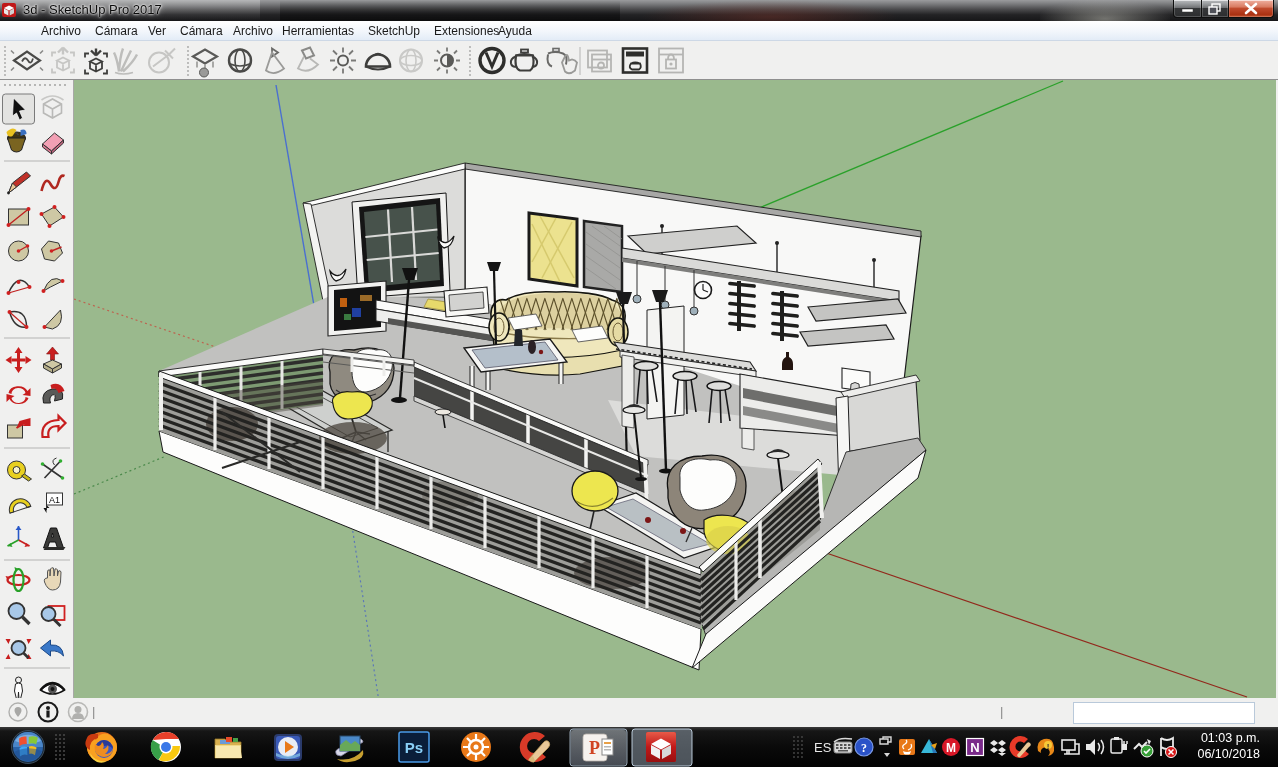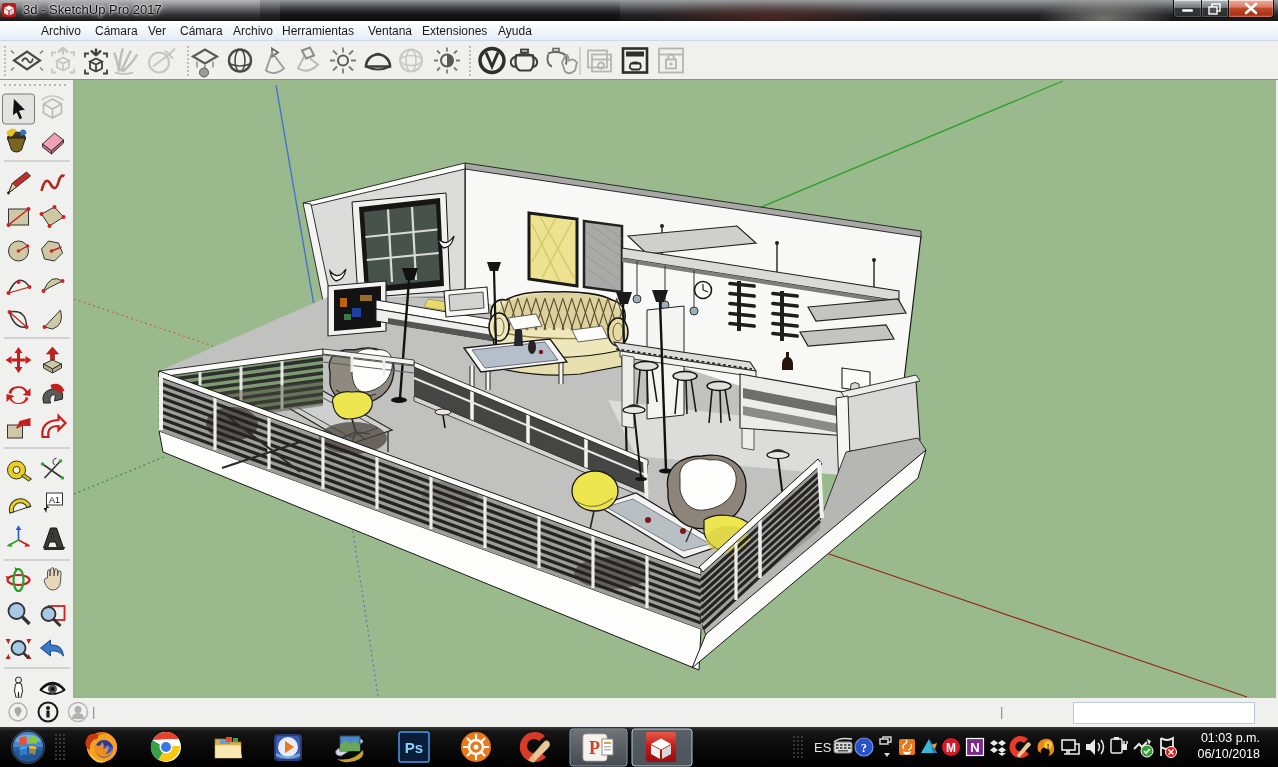--- a/index.html
+++ b/index.html
@@ -86,22 +86,22 @@
         </svg>
       </div>
   </div>
   <div id="menubar" class="abs">
     <span style="left:9px">Archivo</span>
     <span style="left:63px">Cámara</span>
     <span style="left:116px">Ver</span>
     <span style="left:148px">Cámara</span>
     <span style="left:201px">Archivo</span>
     <span style="left:250px">Herramientas</span>
-    <span style="left:336px">Ventana</span>
-    <span style="left:390px">Extensiones</span>
+    <span style="left:336px">SketchUp</span>
+    <span style="left:402px">Extensiones</span>
     <span style="left:466px">Ayuda</span>
   </div>
   <div id="toolbar" class="abs"><svg width="1278" height="38" viewBox="0 0 1278 38">
         <circle cx="5" cy="6" r="0.9" fill="#a5a5a3"></circle>
         <circle cx="5" cy="10" r="0.9" fill="#a5a5a3"></circle>
         <circle cx="5" cy="14" r="0.9" fill="#a5a5a3"></circle>
         <circle cx="5" cy="18" r="0.9" fill="#a5a5a3"></circle>
         <circle cx="5" cy="22" r="0.9" fill="#a5a5a3"></circle>
         <circle cx="5" cy="26" r="0.9" fill="#a5a5a3"></circle>
         <circle cx="5" cy="30" r="0.9" fill="#a5a5a3"></circle>

